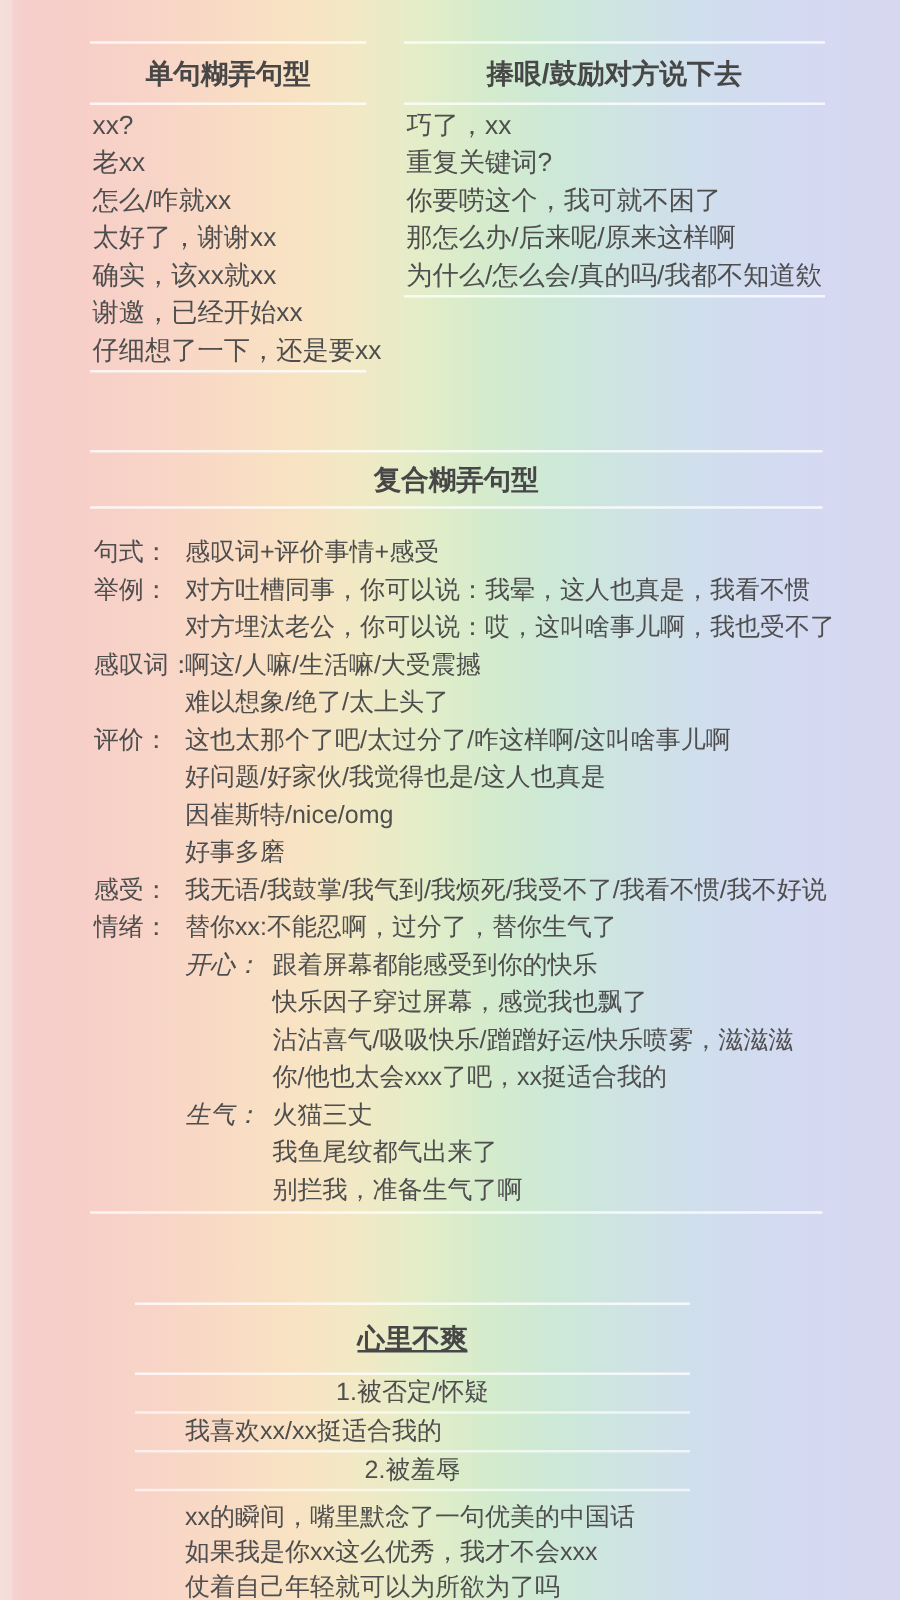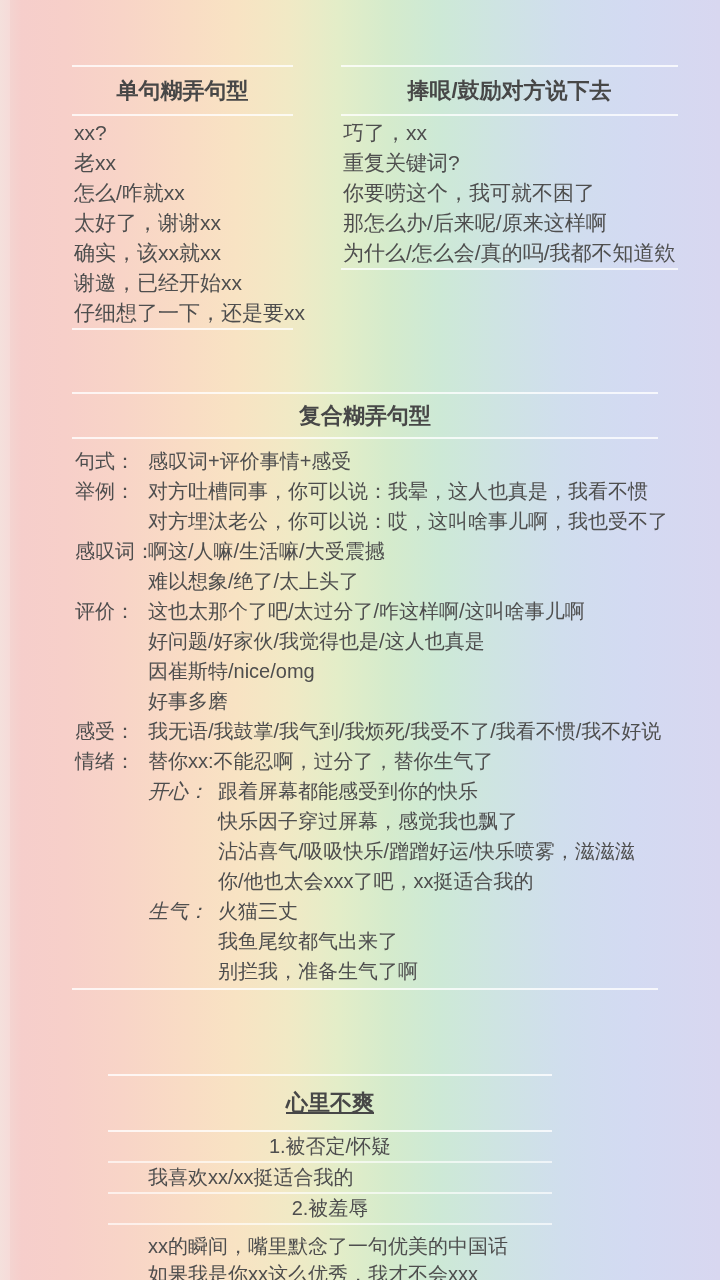--- a/index.html
+++ b/index.html
@@ -10,39 +10,39 @@
     background:linear-gradient(90deg,
       #f2d9d5 0%, #f6cecb 3%, #f7cfc9 9%, #f8d4c7 17%,
       #f9dcc4 26%, #f8e3c3 33%, #f1e9c5 40%, #e3edc8 47%,
       #d5ebcc 54%, #cde9d6 61%, #cee4e2 69%, #d0deed 78%,
       #d3daf2 88%, #d8d7f0 100%);
   }
   .page::before{
     content:"";position:absolute;left:0;top:0;width:10px;height:100%;
     background:rgba(255,255,255,0.18);
   }
-  .tbl{position:absolute;margin-top:32px;}
+  .tbl{position:absolute;}
   .thead{
     border-top:2px solid rgba(255,255,255,0.78);
     border-bottom:2px solid rgba(255,255,255,0.78);
     display:flex;align-items:center;justify-content:center;
     font-weight:700;font-size:22px;color:#474747;white-space:nowrap;
   }
   .t-left{left:72px;top:33px;width:221px;}
-  .t-right{left:341px;top:33px;width:337px;}
+  .t-right{left:323px;top:33px;width:337px;}
   .t-left .thead,.t-right .thead{height:47px;}
   .t-left .tbody,.t-right .tbody{
     padding-top:2px;border-bottom:2px solid rgba(255,255,255,0.78);
   }
   .li{font-size:21px;line-height:30px;padding-left:2px;white-space:nowrap;}
 
   .t-mid{left:72px;top:360px;width:586px;}
   .t-mid .thead{height:43px;}
   .mid-body{
-    padding:7px 0 2px 0;
+    padding:20px 0 2px 0;
     border-bottom:2px solid rgba(255,255,255,0.78);
   }
   .mrow{display:flex;font-size:20px;line-height:30px;white-space:nowrap;padding-left:3px;}
   .mlabel{flex:0 0 73px;width:73px;overflow:visible;}
   .msub{flex:0 0 70px;width:70px;font-style:italic;}
   .mtext{flex:0 0 auto;}
 
   .t-bottom{left:108px;top:1042px;width:444px;}
   .t-bottom .thead{height:54px;text-decoration:underline;}
   .brow{

